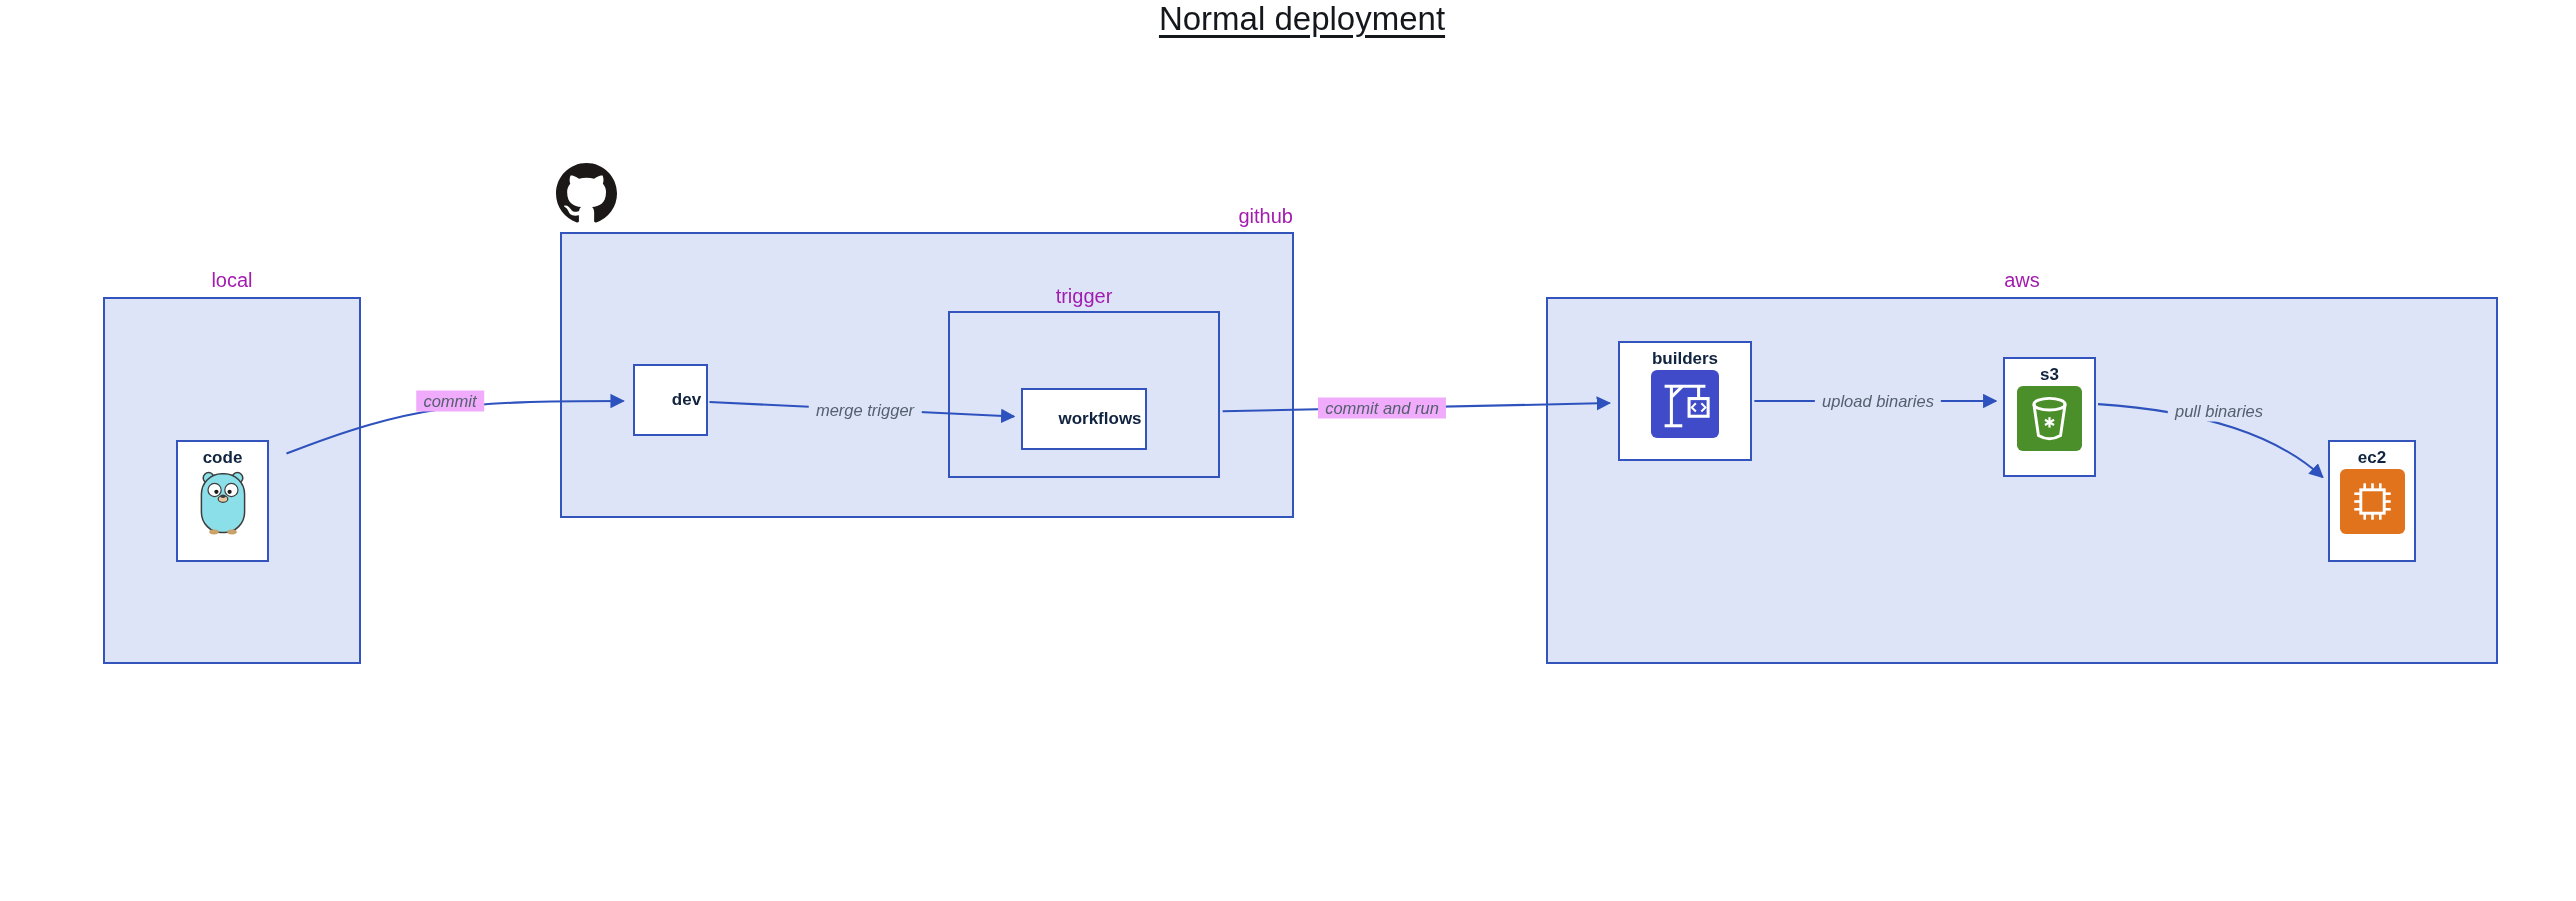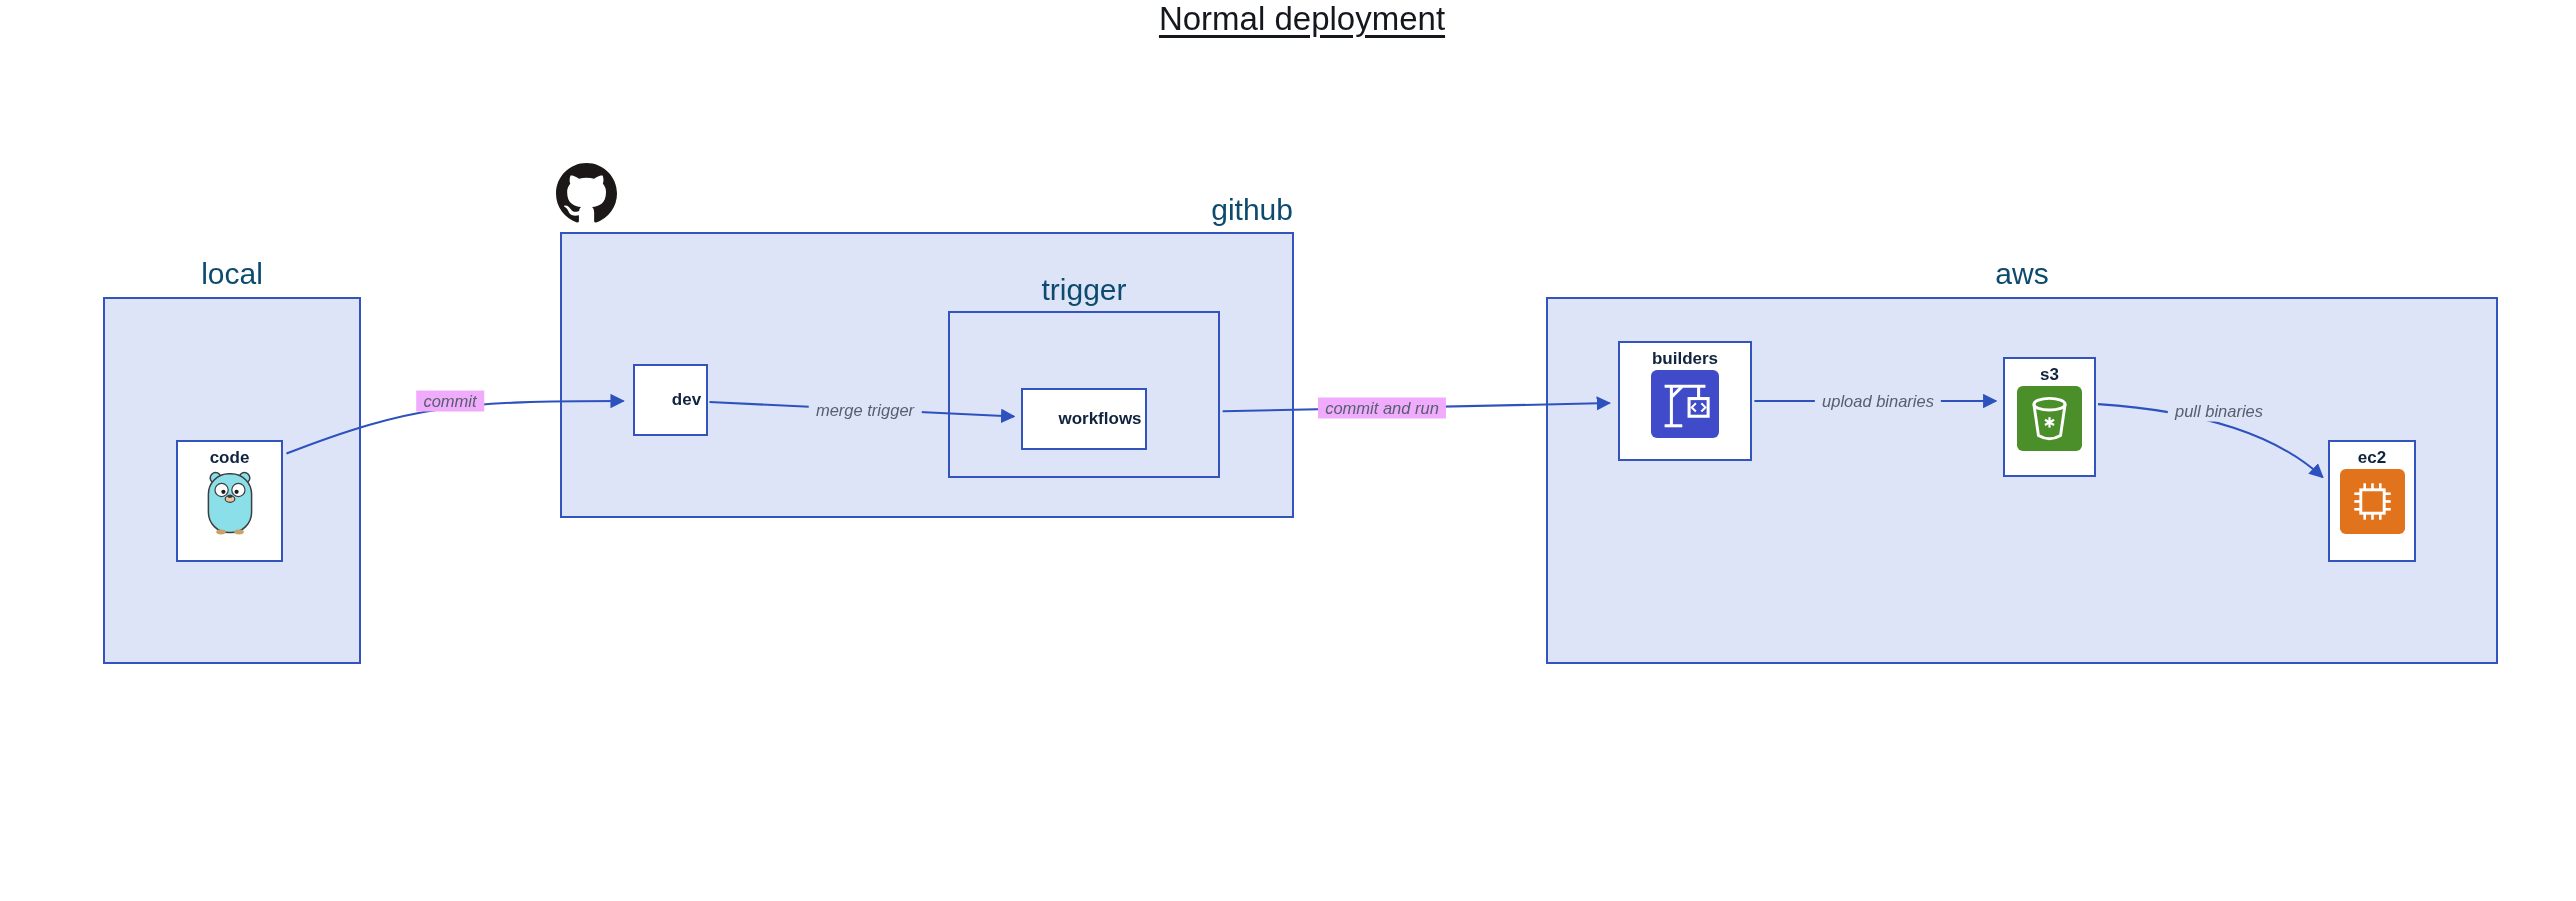--- a/index.html
+++ b/index.html
@@ -16,21 +16,21 @@
     font-family:"Liberation Sans",sans-serif;overflow:hidden;
   }
   .panel{position:absolute;background:var(--panel-fill);border:2.1px solid var(--panel-border);}
   .subpanel{position:absolute;background:transparent;border:2.1px solid var(--panel-border);}
   .node{
     position:absolute;background:#ffffff;border:2.1px solid var(--panel-border);
     display:flex;flex-direction:column;align-items:center;padding-top:7.2px;gap:1px;
   }
   .node.center{justify-content:center;padding-top:0;gap:0;padding-left:32px;}
   .node-label{font-weight:bold;font-size:17px;color:var(--ink);line-height:1.1;}
-  .panel-label{position:absolute;font-size:30px;color:#0c4a6e;}
+  .panel-label{position:absolute;font-size:20px;color:#a21caf;margin-top:12px;}
   .tc{text-align:center;}
   .tr{text-align:right;}
   .edges{position:absolute;left:0;top:0;pointer-events:none;}
   .arrow-label{
     position:absolute;transform:translate(-50%,-50%);
     font-style:italic;font-size:16.5px;color:var(--label-gray);
     padding:1px 7.2px;white-space:nowrap;
   }
   .on-white{background:#f0abfc;}
   .on-panel{background:var(--panel-fill);}
@@ -54,21 +54,21 @@
   <div class="subpanel" style="left:948px;top:311px;width:272px;height:167px;"></div>
   <div class="panel-label tc" style="left:948px;top:273px;width:272px;">trigger</div>
 
   <div class="panel" style="left:1546px;top:297px;width:952px;height:367px;"></div>
   <div class="panel-label tc" style="left:1546px;top:257px;width:952px;">aws</div>
 
   <svg class="icon-abs" style="left:556px;top:163px;" width="61" height="61" viewBox="0 0 16 16">
     <path fill="#1b1817" d="M8 0C3.58 0 0 3.58 0 8c0 3.54 2.29 6.53 5.47 7.59.4.07.55-.17.55-.38 0-.19-.01-.82-.01-1.49-2.01.37-2.53-.49-2.69-.94-.09-.23-.48-.94-.82-1.13-.28-.15-.68-.52-.01-.53.63-.01 1.08.58 1.23.82.72 1.21 1.87.87 2.33.66.07-.52.28-.87.51-1.07-1.78-.2-3.64-.89-3.64-3.95 0-.87.31-1.59.82-2.15-.08-.2-.36-1.02.08-2.12 0 0 .67-.21 2.2.82.64-.18 1.32-.27 2-.27s1.36.09 2 .27c1.53-1.04 2.2-.82 2.2-.82.44 1.1.16 1.92.08 2.12.51.56.82 1.27.82 2.15 0 3.07-1.87 3.75-3.65 3.95.29.25.54.73.54 1.48 0 1.07-.01 1.93-.01 2.2 0 .21.15.46.55.38A8.01 8.01 0 0 0 16 8c0-4.42-3.58-8-8-8z"></path>
   </svg>
 
-  <div class="node" style="left:176px;top:440px;width:107px;height:122px;">
+  <div class="node" style="left:176px;top:440px;width:93px;height:122px;">
     <div class="node-label">code</div>
     <svg width="54" height="66" viewBox="0 0 90 110">
       <circle cx="21" cy="15" r="9" fill="#8adfe8" stroke="#3d3d3d" stroke-width="2.5"></circle>
       <circle cx="69" cy="15" r="9" fill="#8adfe8" stroke="#3d3d3d" stroke-width="2.5"></circle>
       <rect x="9" y="8" width="72" height="98" rx="34" fill="#8adfe8" stroke="#3d3d3d" stroke-width="2.5"></rect>
       <circle cx="31" cy="35" r="11" fill="#ffffff" stroke="#3d3d3d" stroke-width="2"></circle>
       <circle cx="59" cy="35" r="11" fill="#ffffff" stroke="#3d3d3d" stroke-width="2"></circle>
       <circle cx="34" cy="38" r="3.5" fill="#1c1c1c"></circle>
       <circle cx="56" cy="38" r="3.5" fill="#1c1c1c"></circle>
       <ellipse cx="45" cy="50" rx="8" ry="5.5" fill="#e8c6a0" stroke="#3d3d3d" stroke-width="2"></ellipse>

